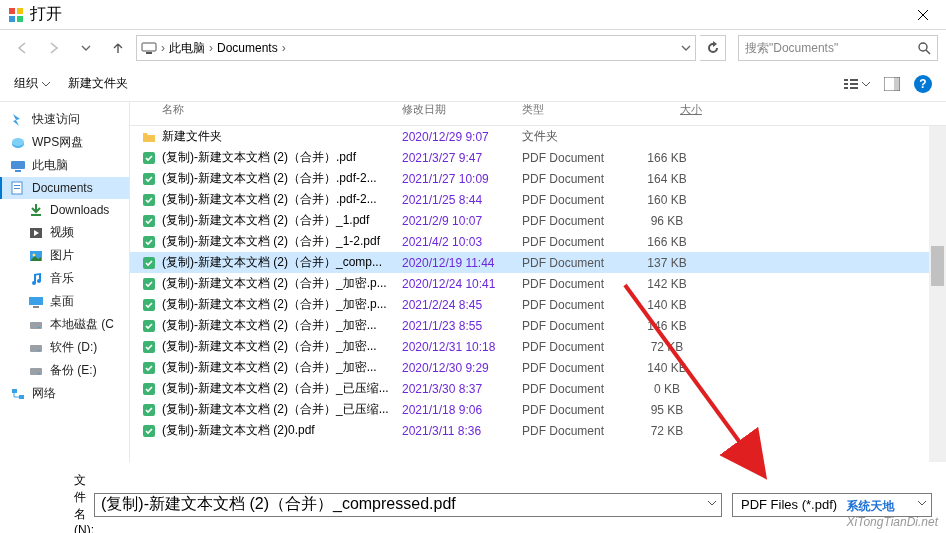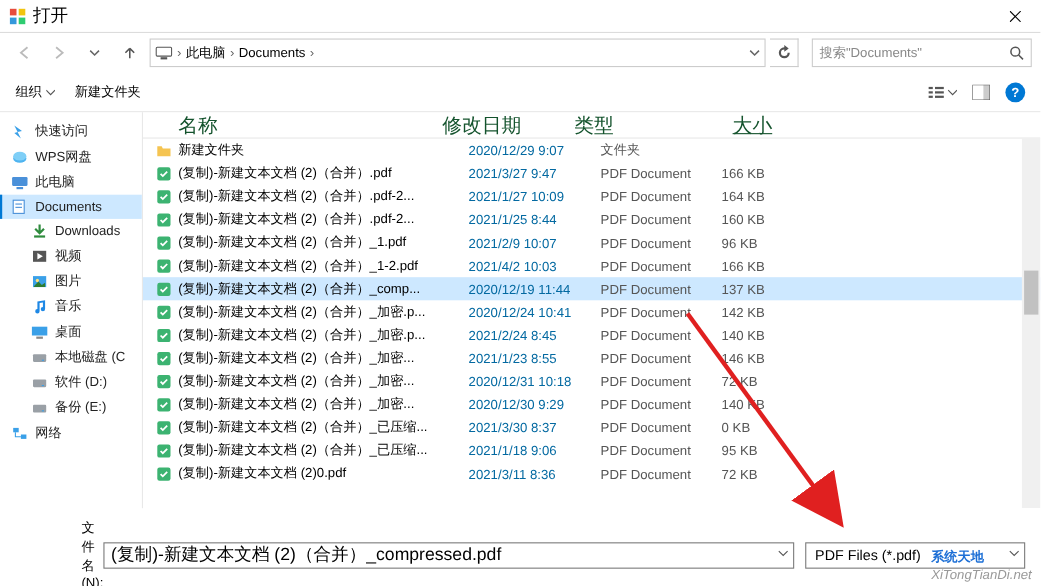--- a/index.html
+++ b/index.html
@@ -30,34 +30,34 @@
 
   .body { display:flex; height:360px; }
   .sidebar { width:130px; border-right:1px solid #e8e8e8; padding:6px 0; font-size:12px; overflow:hidden; }
   .side-item { display:flex; align-items:center; gap:6px; padding:3px 10px; white-space:nowrap; overflow:hidden; color:#222; }
   .side-item.active { background:#cde8ff; border-left:2px solid #0078d4; padding-left:8px; }
   .side-icon { width:16px; height:16px; display:inline-flex; align-items:center; justify-content:center; flex-shrink:0; }
   .indent1 { padding-left:28px; }
   .side-label { overflow:hidden; text-overflow:clip; }
 
   .filearea { flex:1; position:relative; overflow:hidden; }
-  .cols { display:flex; font-size:18px; color:#14532d; border-bottom:1px solid #e8e8e8; height:24px; align-items:flex-start; padding-left:32px; }
+  .cols { display:flex; font-size:11px; color:#737373; border-bottom:1px solid #e8e8e8; height:24px; align-items:flex-start; padding-left:32px; }
   .col-name { width:240px; }
   .col-date { width:120px; }
   .col-type { width:110px; }
   .col-size { width:80px; text-align:right; padding-right:10px;text-decoration:underline; }
 
   .rows { overflow-y:auto; height:336px; }
   .row { display:flex; align-items:center; font-size:12px; height:21px; padding-left:10px; }
   .row.selected { background:#cde8ff; }
   .row .ficon { width:18px; height:18px; margin-right:4px; display:flex; align-items:center; justify-content:center; }
   .row .fname { width:240px; white-space:nowrap; overflow:hidden; text-overflow:ellipsis; }
-  .row .fdate { width:120px; color:#0369a1;margin-left:24px; }
+  .row .fdate { width:120px; color:#6d28d9; }
   .row .ftype { width:110px; color:#555; }
-  .row .fsize { width:80px; text-align:left; padding-right:10px; color:#555; }
+  .row .fsize { width:80px; text-align:center; padding-right:10px; color:#555; }
 
   .scrollbar { position:absolute; right:0; top:24px; bottom:0; width:17px; background:#f0f0f0; }
   .thumb { position:absolute; left:2px; right:2px; top:120px; height:40px; background:#c1c1c1; }
 
   .footer { padding:10px 14px; }
   .fn-row { display:flex; align-items:center; gap:10px; font-size:12px; }
   .fn-label { width:70px; text-align:right; padding-left:60px; }
   .fn-input { flex:1; height:24px; border:1px solid #7a7a7a; padding:0 18px 0 6px; font-size:16px; position:relative; }
   .fn-input .dd { position:absolute; right:4px; top:4px; }
   .filter { width:200px; height:24px; border:1px solid #7a7a7a; padding:0 18px 0 8px; font-size:13px; display:flex; align-items:center; position:relative; }

